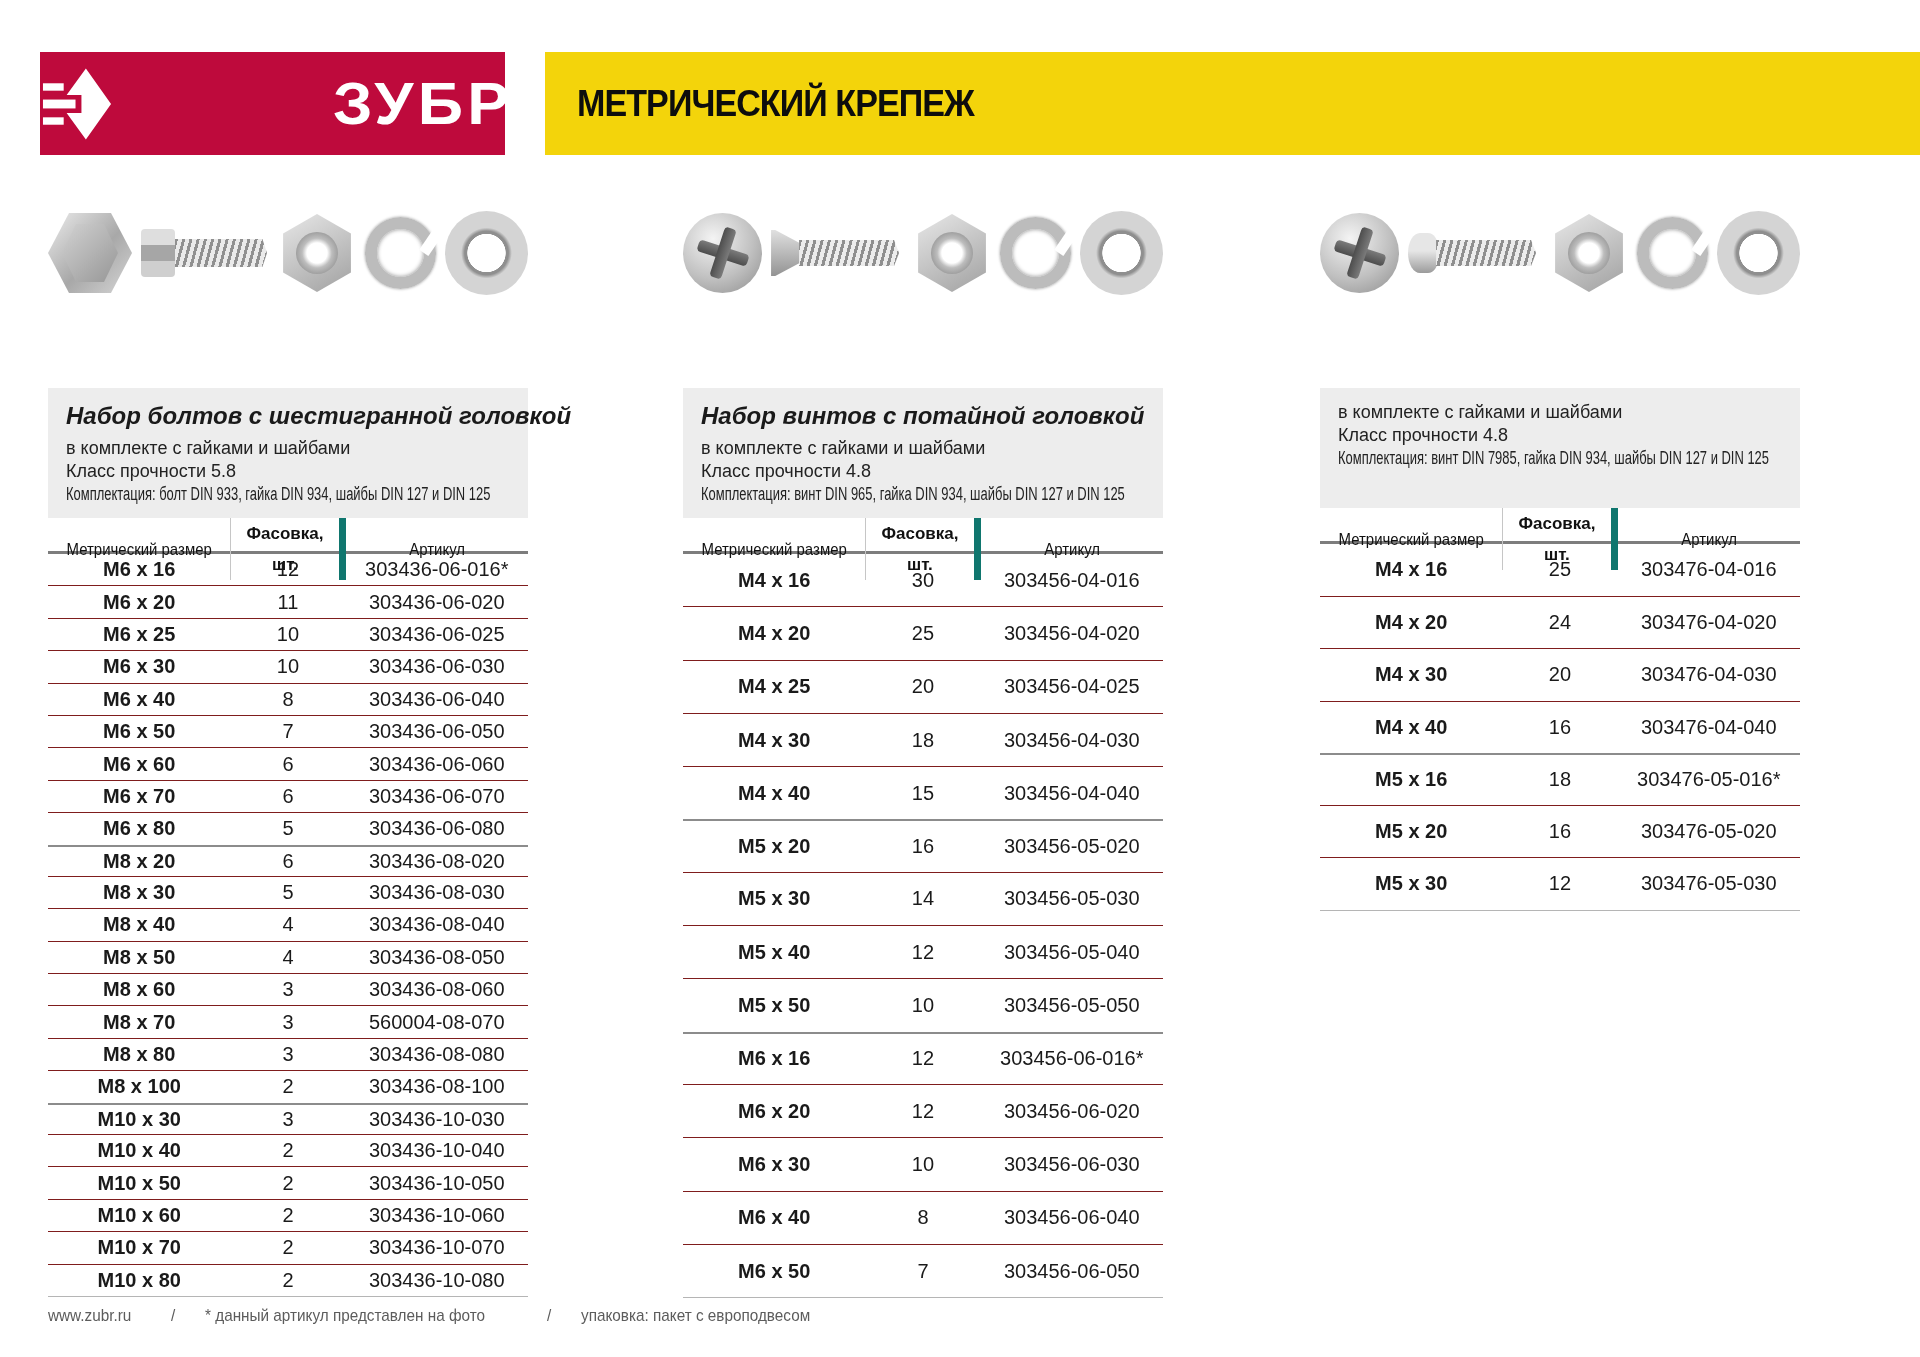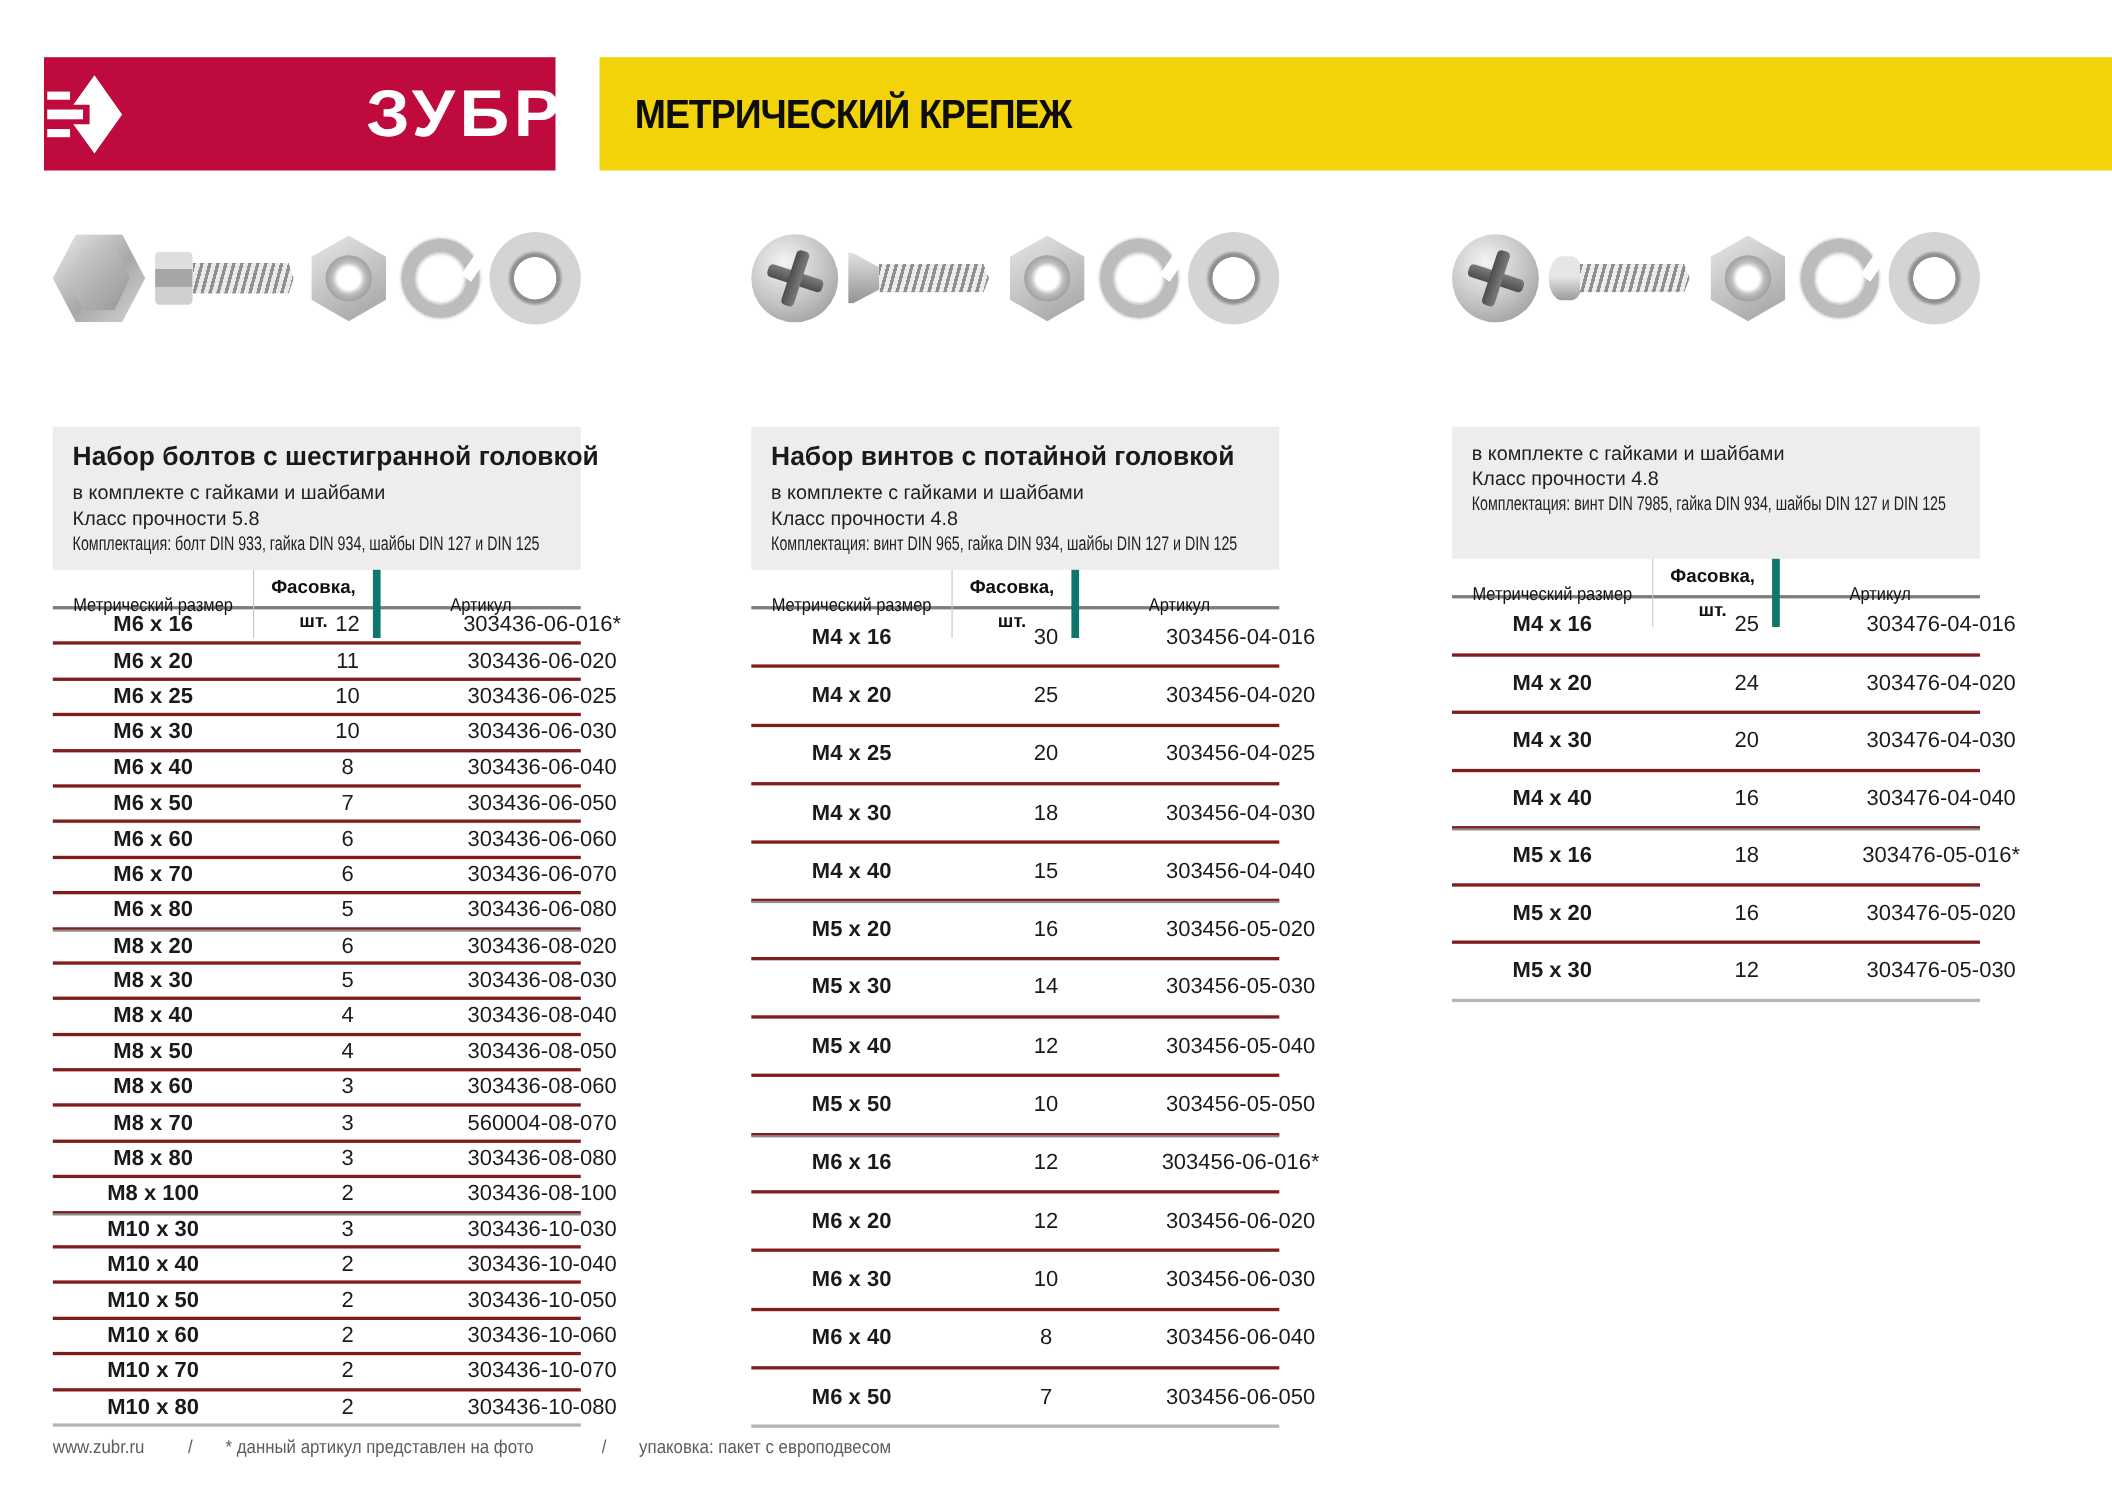--- a/index.html
+++ b/index.html
@@ -66,31 +66,31 @@
     background:repeating-linear-gradient(105deg,#8f8f8f 0 3px,#ececec 3px 7px);
     clip-path:polygon(0 0,95% 0,100% 50%,95% 100%,0 100%);}
   .sidescrew .csk{position:absolute;left:0;top:3px;width:30px;height:46px;
     background:linear-gradient(180deg,#e0e0e0,#939393);
     clip-path:polygon(0 0,14% 0,100% 30%,100% 70%,14% 100%,0 100%);}
   .sidescrew .pan{position:absolute;left:0;top:6px;width:30px;height:40px;
     border-radius:12px 10px 10px 12px / 50% 35% 35% 50%;
     background:linear-gradient(180deg,#e6e6e6 0 45%,#9b9b9b);}
   
   .head{margin-top:70px;background:var(--head-bg,#EDEDED);padding:13px 18px 12px;box-sizing:border-box;min-height:120px;}
-  .head h2{margin:0 0 6px;font-size:24px;line-height:30px;font-weight:bold;white-space:nowrap;}
+  .head h2{margin:0 0 6px;font-size:24px;line-height:30px;font-weight:bold;white-space:nowrap;font-style:italic;}
   .head p{margin:0;font-size:18px;line-height:23px;color:#222;}
   .head p.cmp{white-space:nowrap;transform:scaleX(.72);transform-origin:0 50%;width:139%;}
   
   .thead{display:grid;grid-template-columns:38% 24% 38%;height:33px;align-items:center;
     border-bottom:3px solid #7d7d7d;}
   .thead span{font-size:17px;text-align:center;line-height:31px;color:#111;
     transform:scaleX(.88);}
   .thead span.mid{border-left:1px solid #c6c6c6;border-right:7px solid #0f766e;transform:none;font-weight:bold;}
   .tbody .trow{display:grid;grid-template-columns:38% 24% 38%;height:var(--rh,32px);
-    box-sizing:border-box;align-items:center;border-bottom:3px solid #7f1d1d;gap:28px;}
+    box-sizing:border-box;align-items:center;border-bottom:1px solid #7f1d1d;}
   .tbody .trow.group{border-top:2px solid #8c8c8c;margin-top:-1px;}
   .tbody .trow:last-child{border-bottom-color:#b5b5b5;}
   .trow span{text-align:center;font-size:20px;}
   .trow .c-size{font-weight:bold;}
   
   .footer{position:absolute;left:48px;top:1306px;display:flex;gap:30px;
     font-size:17px;color:#5c5c5c;}
   .footer span{white-space:nowrap;transform:scaleX(.9);transform-origin:0 50%;}
 </style>
 </head>

